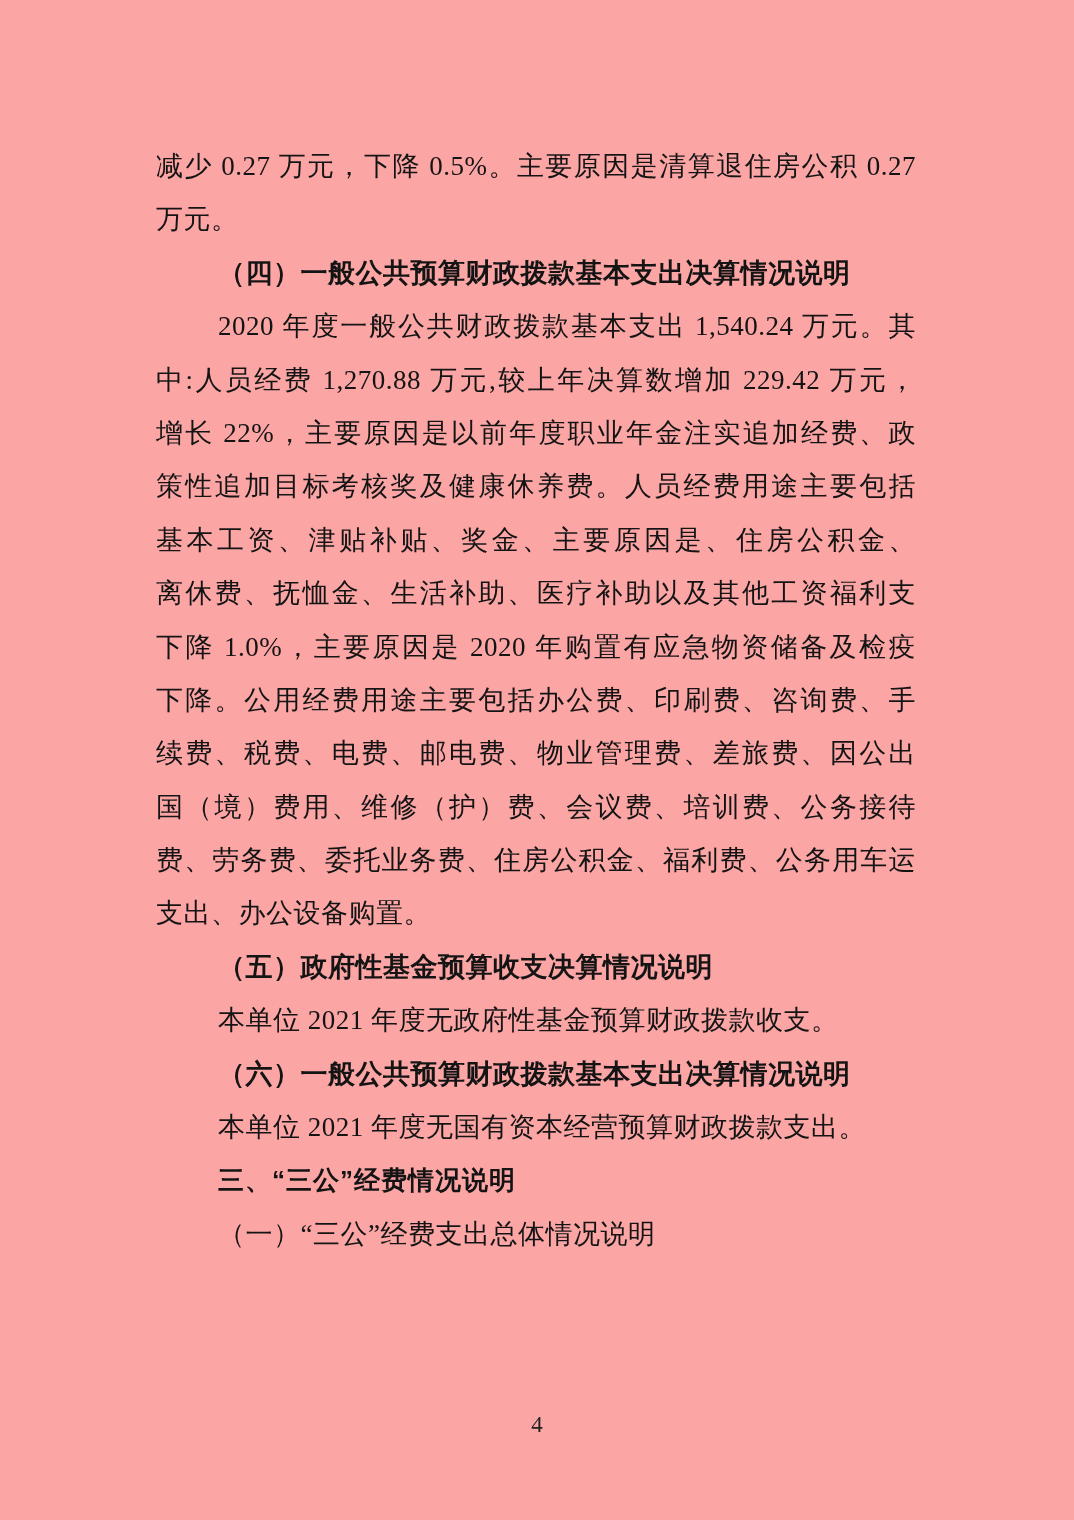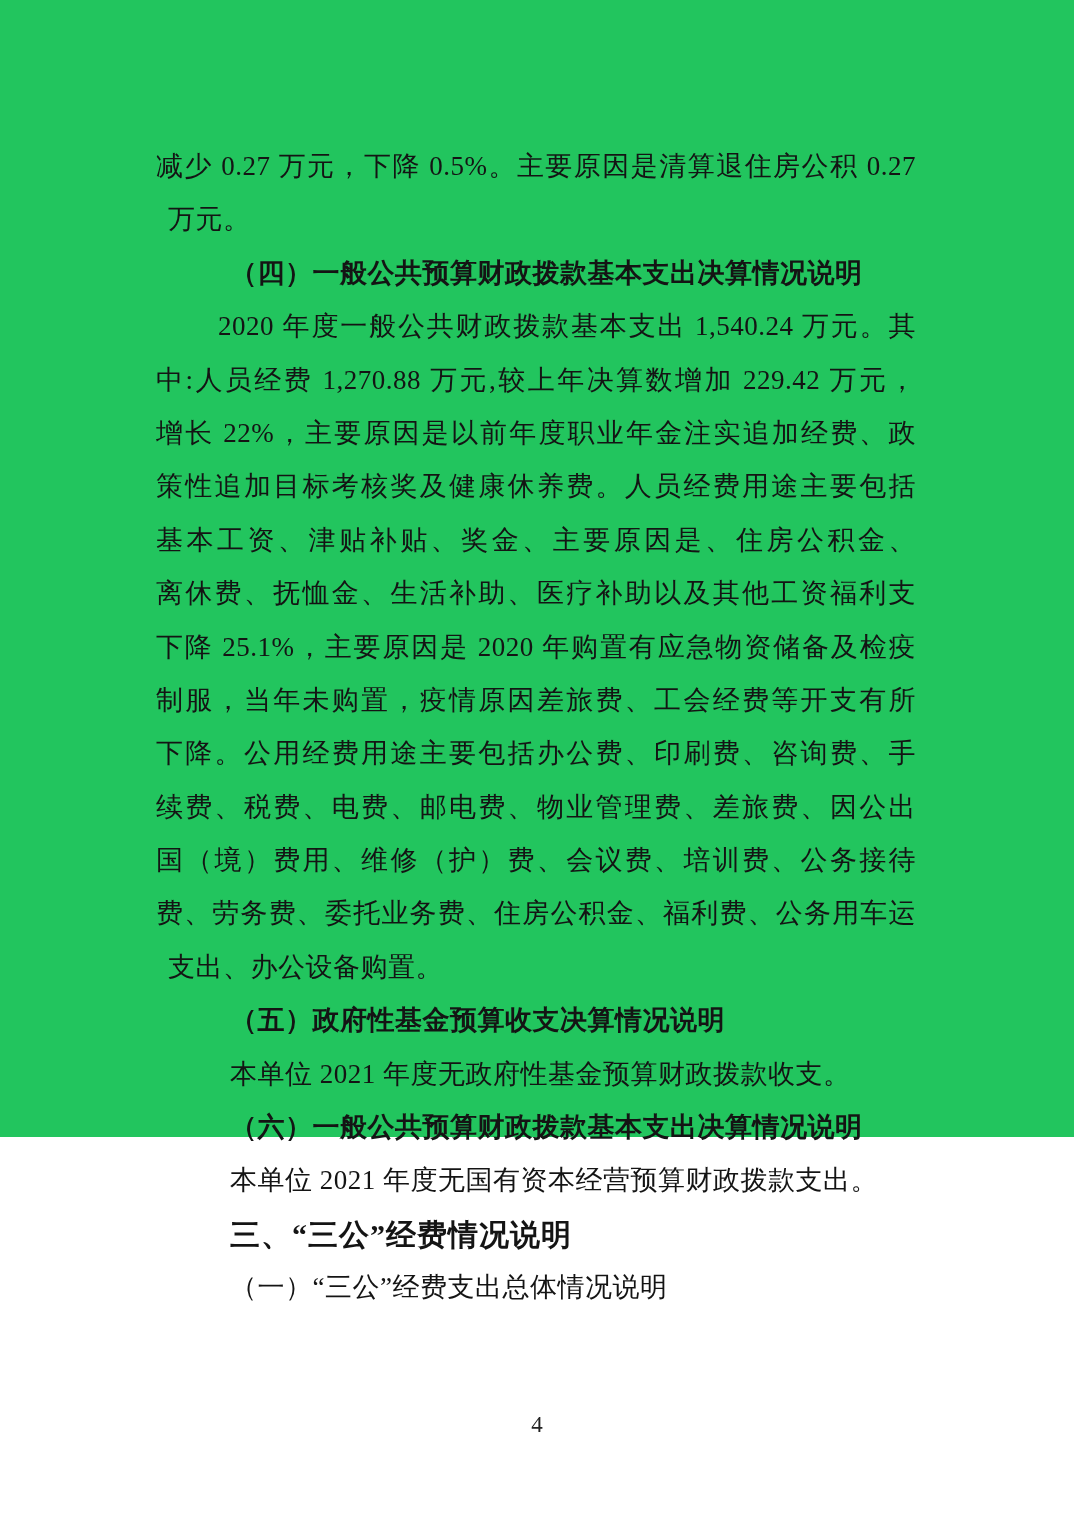--- a/index.html
+++ b/index.html
@@ -10,52 +10,51 @@
   body {
     width: 1074px;
     height: 1520px;
     overflow: hidden;
     font-family: "Liberation Serif", "DejaVu Serif", serif;
     color: #141414;
   }
   .page {
     position: relative;
     width: 1074px;
-    height: 1137px;
-    background: #22c55e;
+    height: 1520px;
+    background: #fca5a5;
   }
   .content {
     position: absolute;
     left: 156px;
     top: 140px;
     width: 760px;
   }
   .line {
     font-size: 27px;
     height: 53.4px;
     line-height: 53.4px;
     overflow: hidden;
     text-align: justify;
     text-align-last: justify;
     letter-spacing: 0.5px;
   }
   .line.natural {
     text-align: left;
     text-align-last: left;
-    margin-left: 12px;
   }
   .line.indent {
     text-indent: 62px;
   }
   .line.bold {
     font-weight: bold;
   }
   .line.hei {
-    font-family: Liberation Serif, serif;
-    font-size: 30px;
+    font-family: Liberation Sans, sans-serif;
+    font-size: 26px;
     letter-spacing: 1px;
   }
   .page-number {
     position: absolute;
     left: 0;
     top: 1412px;
     width: 100%;
     text-align: center;
     font-size: 23px;
     color: #222;
@@ -68,22 +67,21 @@
   <div class="content" id="doc-body">
       <div class="line">减少 0.27 万元，下降 0.5%。主要原因是清算退住房公积 0.27</div>
       <div class="line natural">万元。</div>
       <div class="line natural indent bold">（四）一般公共预算财政拨款基本支出决算情况说明</div>
       <div class="line indent">2020 年度一般公共财政拨款基本支出 1,540.24 万元。其</div>
       <div class="line">中:人员经费 1,270.88 万元,较上年决算数增加 229.42 万元，</div>
       <div class="line">增长 22%，主要原因是以前年度职业年金注实追加经费、政</div>
       <div class="line">策性追加目标考核奖及健康休养费。人员经费用途主要包括</div>
       <div class="line">基本工资、津贴补贴、奖金、主要原因是、住房公积金、</div>
       <div class="line">离休费、抚恤金、生活补助、医疗补助以及其他工资福利支</div>
-      <div class="line">下降 25.1%，主要原因是 2020 年购置有应急物资储备及检疫</div>
-      <div class="line">制服，当年未购置，疫情原因差旅费、工会经费等开支有所</div>
+      <div class="line">下降 1.0%，主要原因是 2020 年购置有应急物资储备及检疫</div>
       <div class="line">下降。公用经费用途主要包括办公费、印刷费、咨询费、手</div>
       <div class="line">续费、税费、电费、邮电费、物业管理费、差旅费、因公出</div>
       <div class="line">国（境）费用、维修（护）费、会议费、培训费、公务接待</div>
       <div class="line">费、劳务费、委托业务费、住房公积金、福利费、公务用车运</div>
       <div class="line natural">支出、办公设备购置。</div>
       <div class="line natural indent bold">（五）政府性基金预算收支决算情况说明</div>
       <div class="line natural indent">本单位 2021 年度无政府性基金预算财政拨款收支。</div>
       <div class="line natural indent bold">（六）一般公共预算财政拨款基本支出决算情况说明</div>
       <div class="line natural indent">本单位 2021 年度无国有资本经营预算财政拨款支出。</div>
       <div class="line natural indent bold hei">三、“三公”经费情况说明</div>

